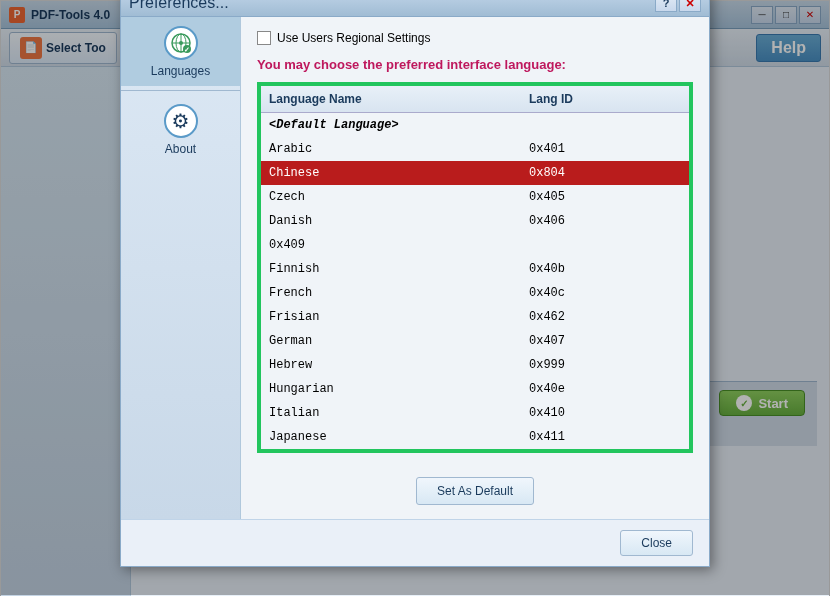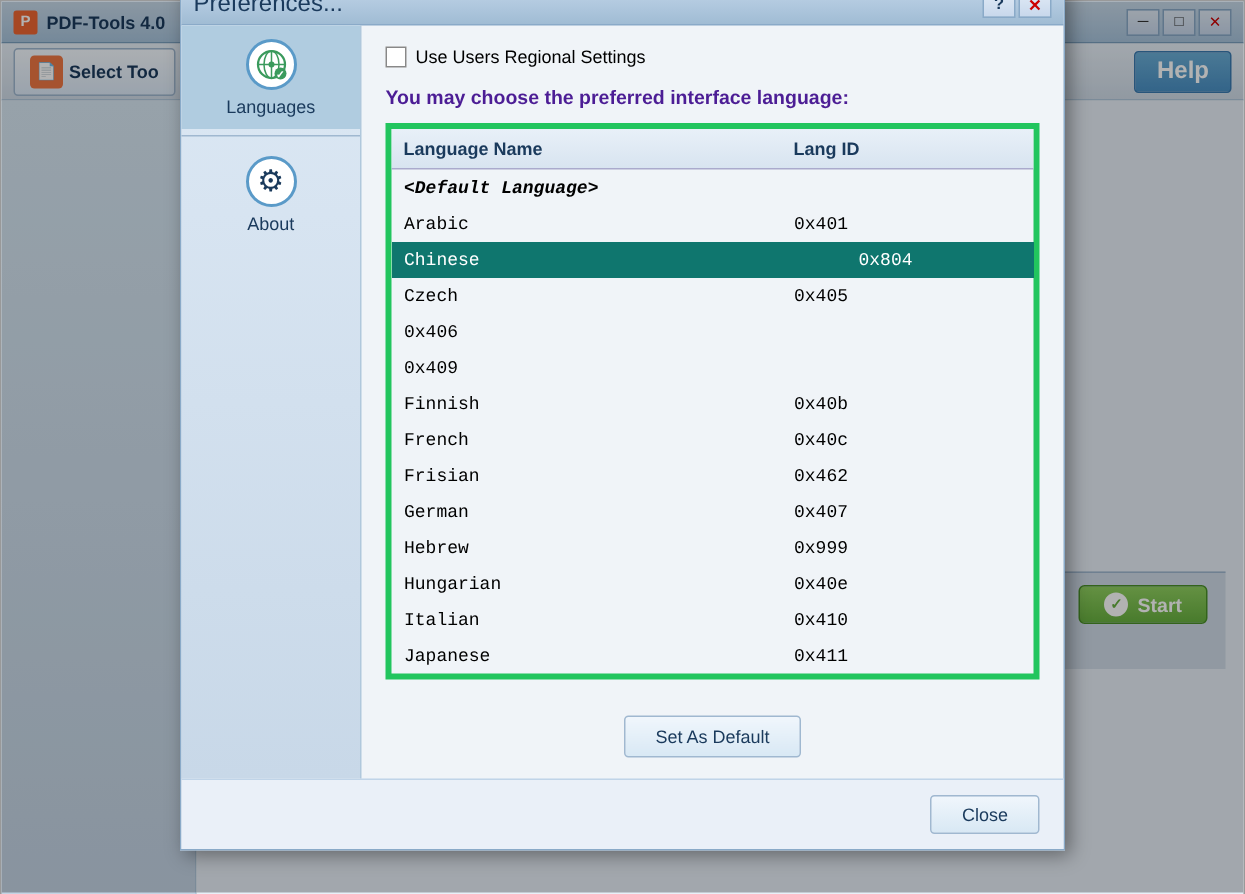--- a/index.html
+++ b/index.html
@@ -219,21 +219,21 @@
       display: flex; align-items: flex-end; gap: 6px;
       margin-bottom: 12px;
     }
     .modal-checkbox {
       width: 14px; height: 14px;
       border: 1px solid #888;
       background: white;
       display: flex; align-items: center; justify-content: center;
     }
     .modal-subtitle {
-      color: #4c1d95;
+      color: #be185d;
       font-size: 13px;
       font-weight: bold;
       margin-bottom: 10px;
     }
 
     
     .lang-table-wrapper {
       border: 4px solid #22c55e;
       flex: 1;
       overflow: hidden;
@@ -257,23 +257,22 @@
     .lang-table-body {
       overflow-y: auto;
       height: calc(100% - 28px);
     }
     .lang-row {
       display: flex;
       padding: 3px 0;
       cursor: pointer;
     }
     .lang-row.selected {
-      background: #0f766e;
+      background: #b91c1c;
       color: white;
-      gap: 43px;
     }
     .lang-row.default-row {
       font-weight: bold;
       font-style: italic;
       font-family: 'Courier New', monospace;
       font-size: 11px;
     }
     .lang-cell {
       padding: 2px 8px;
       font-size: 12px;
@@ -538,20 +537,21 @@
                 </div>
                 <div class="lang-row selected">
                   <div class="lang-cell">Chinese</div>
                   <div class="lang-cell">0x804</div>
                 </div>
                 <div class="lang-row">
                   <div class="lang-cell">Czech</div>
                   <div class="lang-cell">0x405</div>
                 </div>
                 <div class="lang-row">
+                  <div class="lang-cell">Danish</div>
                   <div class="lang-cell">0x406</div>
                 </div>
                 <div class="lang-row">
                   <div class="lang-cell">0x409</div>
                 </div>
                 <div class="lang-row">
                   <div class="lang-cell">Finnish</div>
                   <div class="lang-cell">0x40b</div>
                 </div>
                 <div class="lang-row">

